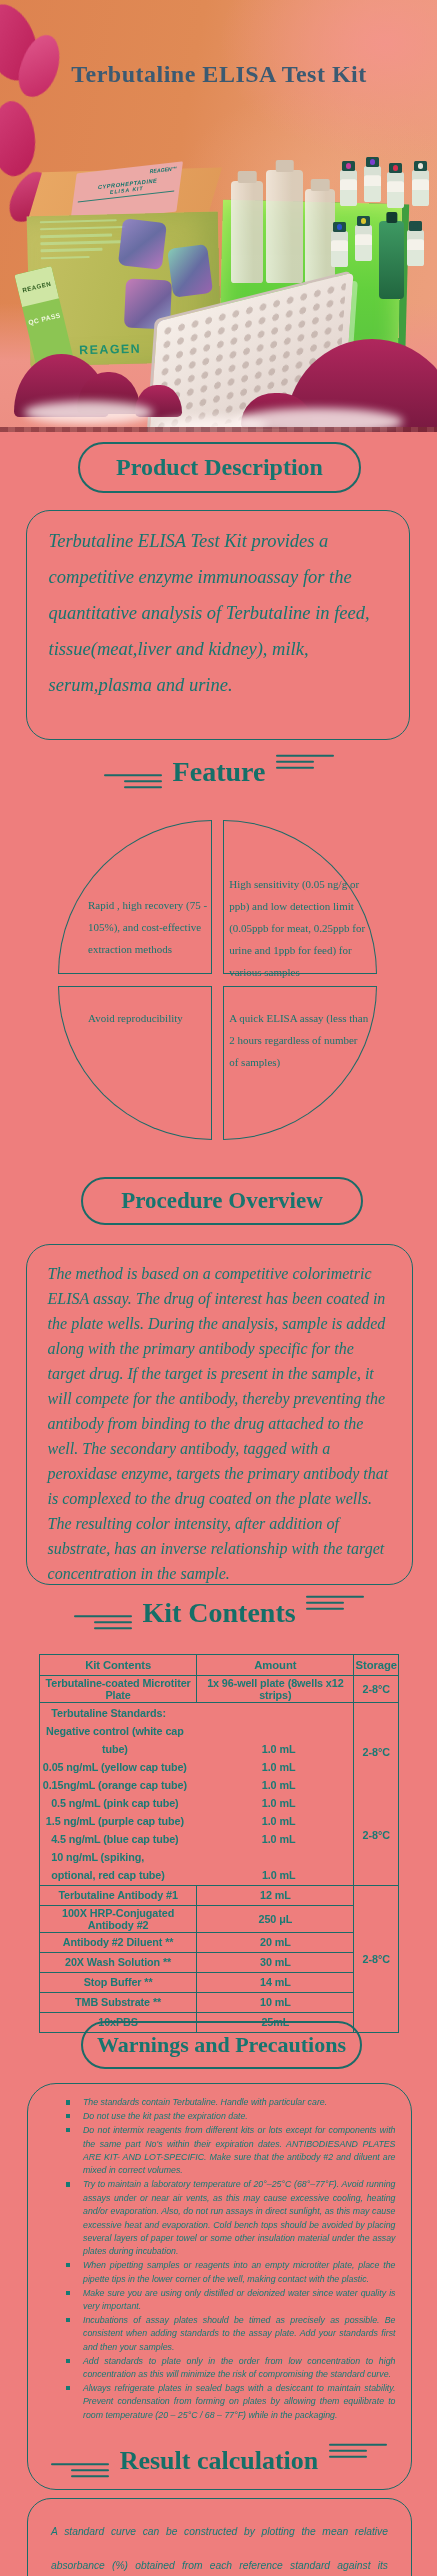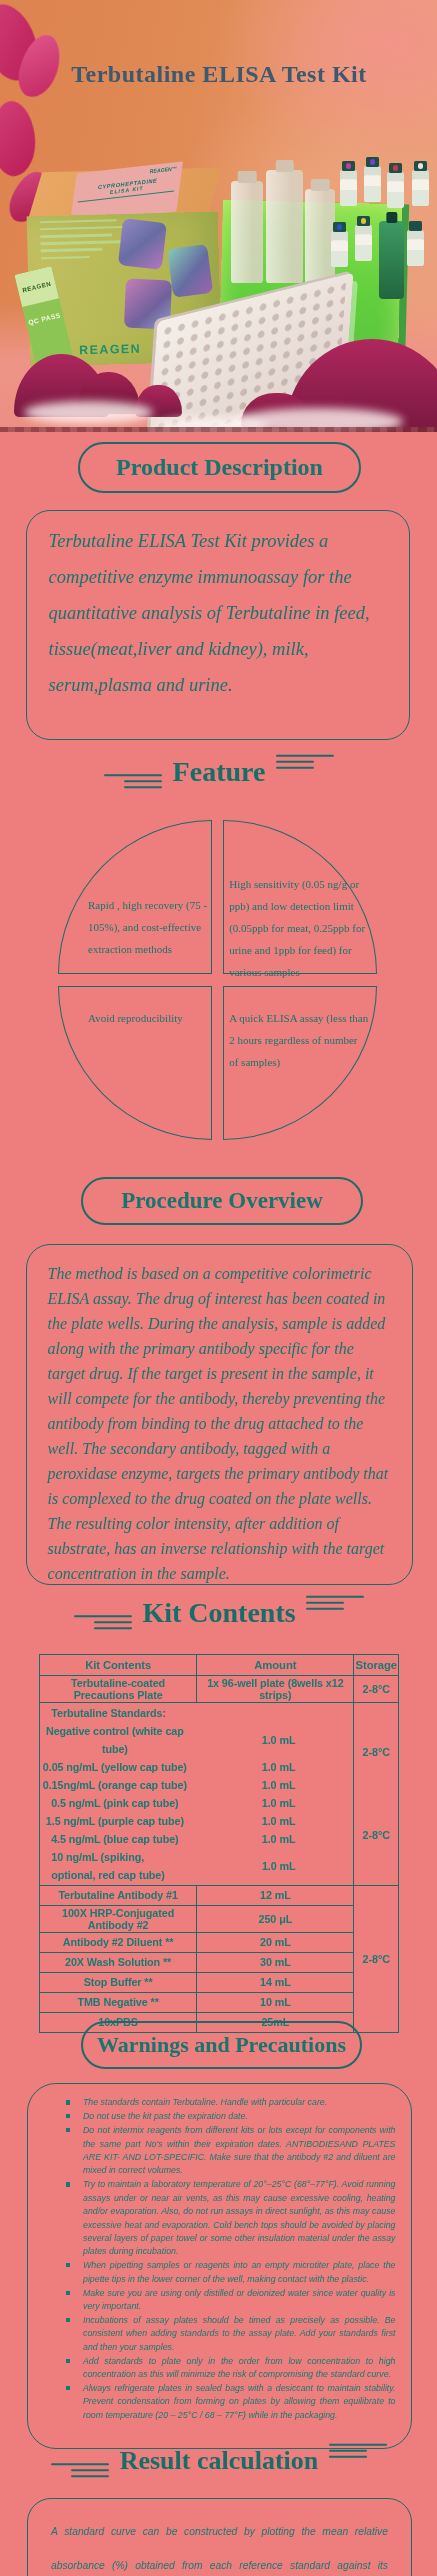--- a/index.html
+++ b/index.html
@@ -85,21 +85,21 @@
   .smoke.s3{left:155px;top:417px;width:113px;height:18.5px;}
   
   .pill{position:absolute;display:flex;align-items:center;justify-content:center;
     border:2.1px solid var(--teal-border);border-radius:41px;color:var(--teal);font-weight:bold;}
   .pill.p-desc{left:78px;top:442px;width:279px;height:47px;font-size:24px;font-family:Liberation Serif, serif;}
   .pill.p-proc{left:81px;top:1177px;width:278px;height:44px;font-size:23px;}
   .pill.p-warn{left:81px;top:2021px;width:277px;height:44px;font-size:22px;}
   .rbox{position:absolute;border:1.5px solid var(--teal-border);border-radius:24px;color:var(--teal);box-sizing:border-box;font-style:italic;}
   .rbox.desc{left:26px;top:510px;width:384px;height:230px;padding:12.4px 21.6px;font-size:18.5px;line-height:36px;}
   .rbox.proc{left:26px;top:1244px;width:387px;height:341px;padding:15.5px 20.6px;font-size:16px;line-height:25px;}
-  .rbox.warn{left:27px;top:2083px;width:385px;height:366px;border-radius:29px;overflow:hidden;}
+  .rbox.warn{left:27px;top:2083px;width:385px;height:407px;border-radius:29px;overflow:hidden;}
   .rbox.result{left:27px;top:2498px;width:385px;height:221px;font-family:"Liberation Sans","DejaVu Sans",sans-serif;
     font-size:10.3px;color:#177a74;}
   .rbox p{margin:0;}
   .heading{position:absolute;left:0;width:100%;display:flex;justify-content:center;align-items:center;gap:10.3px;
     color:#156f68;font-weight:bold;}
   .heading.h-feature{top:756px;font-size:28px;}
   .heading.h-kit{top:1597px;font-size:28px;}
   .heading.h-result{top:2446px;font-size:26px;}
   .dlines{display:flex;flex-direction:column;}
   .dlines span{display:block;height:2.1px;background:var(--teal-border);border-radius:1px;margin:2.1px 0;}
@@ -122,21 +122,21 @@
   .quad.br .qtext{left:5.2px;right:7.2px;top:19.6px;}
   
   table.kit{position:absolute;left:39px;top:1654px;width:360px;border-collapse:collapse;table-layout:fixed;
     font-family:"Liberation Sans","DejaVu Sans",sans-serif;color:#1a7a74;font-weight:bold;letter-spacing:-0.1px;}
   table.kit th, table.kit td{border:1px solid var(--teal-border);text-align:center;padding:1px;}
   table.kit th{font-size:11.3px;height:17.5px;}
   table.kit td{font-size:10.8px;}
   tr.r-plate td{height:18.5px;}
   td.block{padding:3.1px 0;}
   .blk-head{display:block;text-align:left;padding-left:10.3px;line-height:18px;}
-  .srow{display:flex;align-items:center;gap:16px;}
+  .srow{display:flex;align-items:flex-end;gap:16px;}
   .srow .sl{width:50%;line-height:18px;}
   .srow .sl.left{text-align:left;padding-left:10.3px;box-sizing:border-box;}
   .srow .sa{width:50%;line-height:18px;}
   td.storage-std{padding:0;}
   td.storage-std .stv{display:flex;flex-direction:column;justify-content:space-around;height:100%;min-height:166px;}
   tr.r-bot td{height:17px;}
   
   ul.warnlist{margin:12.4px 15.5px 0 0;padding:0 0 0 55px;list-style:none;
     font-family:"Liberation Sans","DejaVu Sans",sans-serif;font-size:8.8px;line-height:13.4px;color:#167a74;text-align:justify;}
   ul.warnlist li{position:relative;margin:0 0 0.5px 0;}
@@ -277,21 +277,21 @@
       </colgroup>
     <thead>
         <tr>
           <th>Kit Contents</th>
           <th>Amount</th>
           <th>Storage</th>
         </tr>
       </thead>
     <tbody>
         <tr class="r-plate">
-          <td>Terbutaline-coated Precautions Plate</td>
+          <td>Terbutaline-coated Microtiter Plate</td>
           <td>1x 96-well plate (8wells x12 strips)</td>
           <td>2-8°C</td>
         </tr>
         <tr>
           <td class="block" colspan="2">
             <span class="blk-head">Terbutaline Standards:</span>
             <div class="srow">
               <span class="sl">Negative control (white cap tube)</span>
               <span class="sa">1.0 mL</span>
             </div>
@@ -342,21 +342,21 @@
         </tr>
         <tr class="r-bot">
           <td>20X Wash Solution **</td>
           <td>30 mL</td>
         </tr>
         <tr class="r-bot">
           <td>Stop Buffer **</td>
           <td>14 mL</td>
         </tr>
         <tr class="r-bot">
-          <td>TMB Negative **</td>
+          <td>TMB Substrate **</td>
           <td>10 mL</td>
         </tr>
         <tr class="r-bot">
           <td>10xPBS</td>
           <td>25mL</td>
         </tr>
       </tbody>
   </table>
 
   <div class="pill p-warn">

